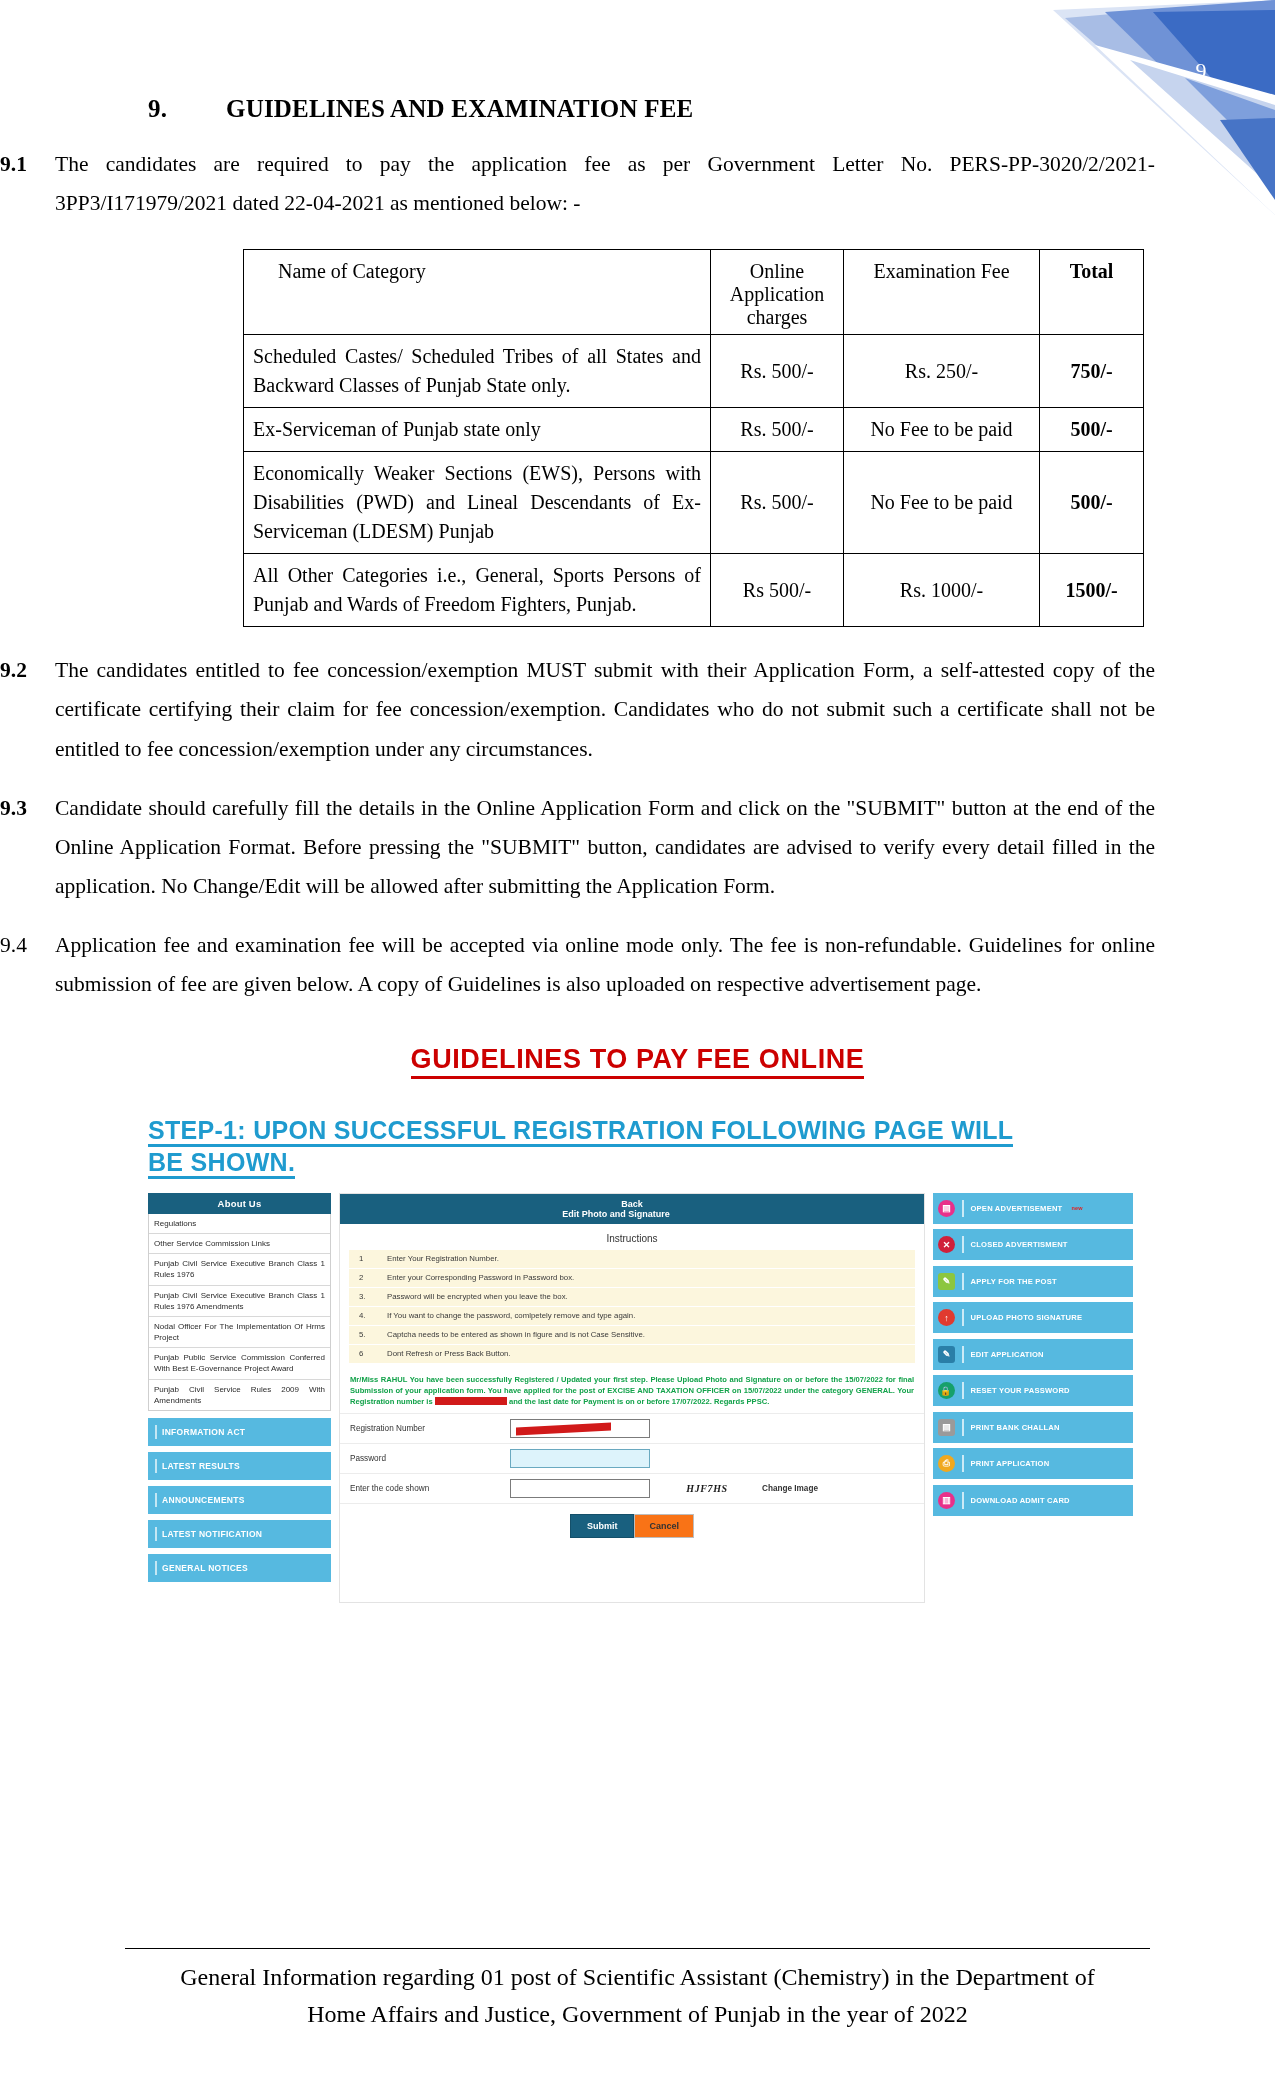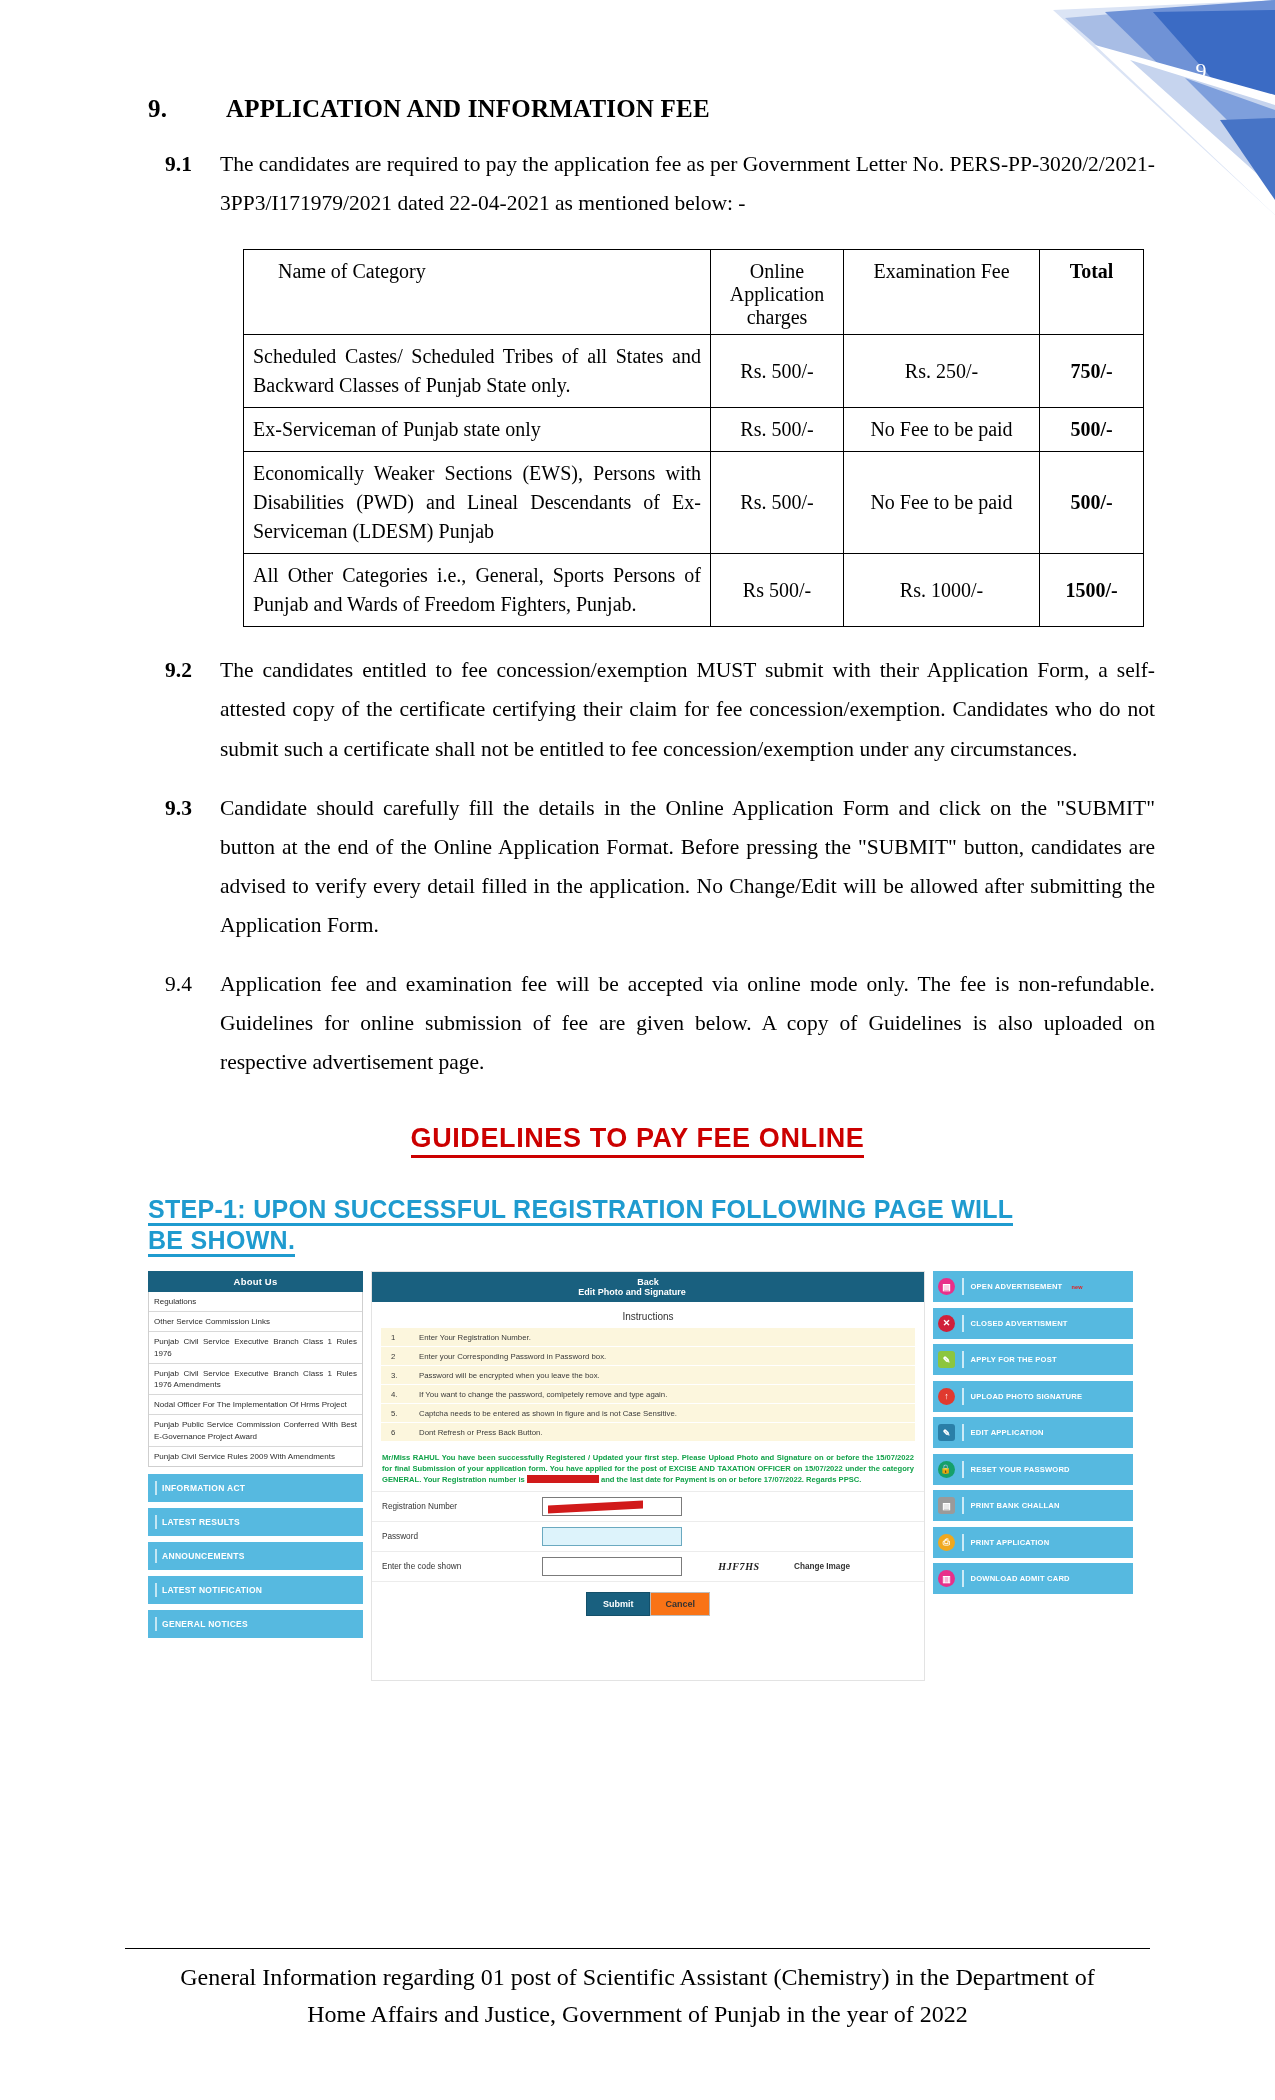--- a/index.html
+++ b/index.html
@@ -29,21 +29,21 @@
     display:flex; align-items:baseline;
     margin:95px 0 0 0; padding-left:148px;
     font-weight:bold; font-size:25px; letter-spacing:.2px;
   }
   .sec-head .num { width:78px; flex:none; }
   .sec-head .ttl { }
 
   .para {
     display:flex; align-items:flex-start;
     margin-top:22px;
-    padding-left:165px; padding-right:120px;
+    padding-right:120px;
     font-size:21.5px; line-height:1.82;
   }
   .para .lbl { width:55px; flex:none; font-weight:bold; }
   .para .lbl.reg { font-weight:normal; }
   .para .body { flex:1; text-align:justify; }
   .para .body.j { text-align-last:left; }
 
   
   .fee-wrap { padding-left:243px; padding-right:0; margin-top:26px; }
   table.fee {
@@ -89,21 +89,21 @@
     position:relative;
     margin:14px 0 0 148px;
     width:985px; height:410px;
     background:#ffffff;
     font-family:"Liberation Sans", sans-serif;
     display:flex; gap:8px;
     overflow:hidden;
   }
 
   
-  .sc-left { width:215px; flex:none; }
+  .sc-left { width:183px; flex:none; }
   .sc-left .hdr {
     background:#19607f; color:#fff; text-align:center;
     font-size:9.5px; font-weight:bold; padding:5px 0; letter-spacing:.2px;
   }
   .sc-left .lbox { border:1px solid #cfcfcf; border-top:none; background:#fff; }
   .sc-left .li {
     font-size:8px; color:#2b2b2b; padding:4px 5px;
     border-bottom:1px solid #d8d8d8; line-height:1.4;
     text-align:justify; text-align-last:left;
   }
@@ -197,21 +197,21 @@
     <polygon points="240,110 240,168 150,78" fill="#7e9fdc"></polygon>
     <polygon points="240,118 240,200 185,120" fill="#4774c6"></polygon>
   </svg>
 </div>
 <div class="page-num">9</div>
 
 <div class="page">
 
   <div class="sec-head">
     <span class="num">9.</span>
-    <span class="ttl">APPLICATION AND INFORMATION FEE</span>
+    <span class="ttl">GUIDELINES AND EXAMINATION FEE</span>
   </div>
 
   <div class="para">
     <span class="lbl">9.1</span>
     <span class="body j">The candidates are required to pay the application fee as per Government Letter No. PERS-PP-3020/2/2021-3PP3/I171979/2021 dated 22-04-2021 as mentioned below: -</span>
   </div>
 
   <div class="fee-wrap">
     <table class="fee">
       <colgroup>

